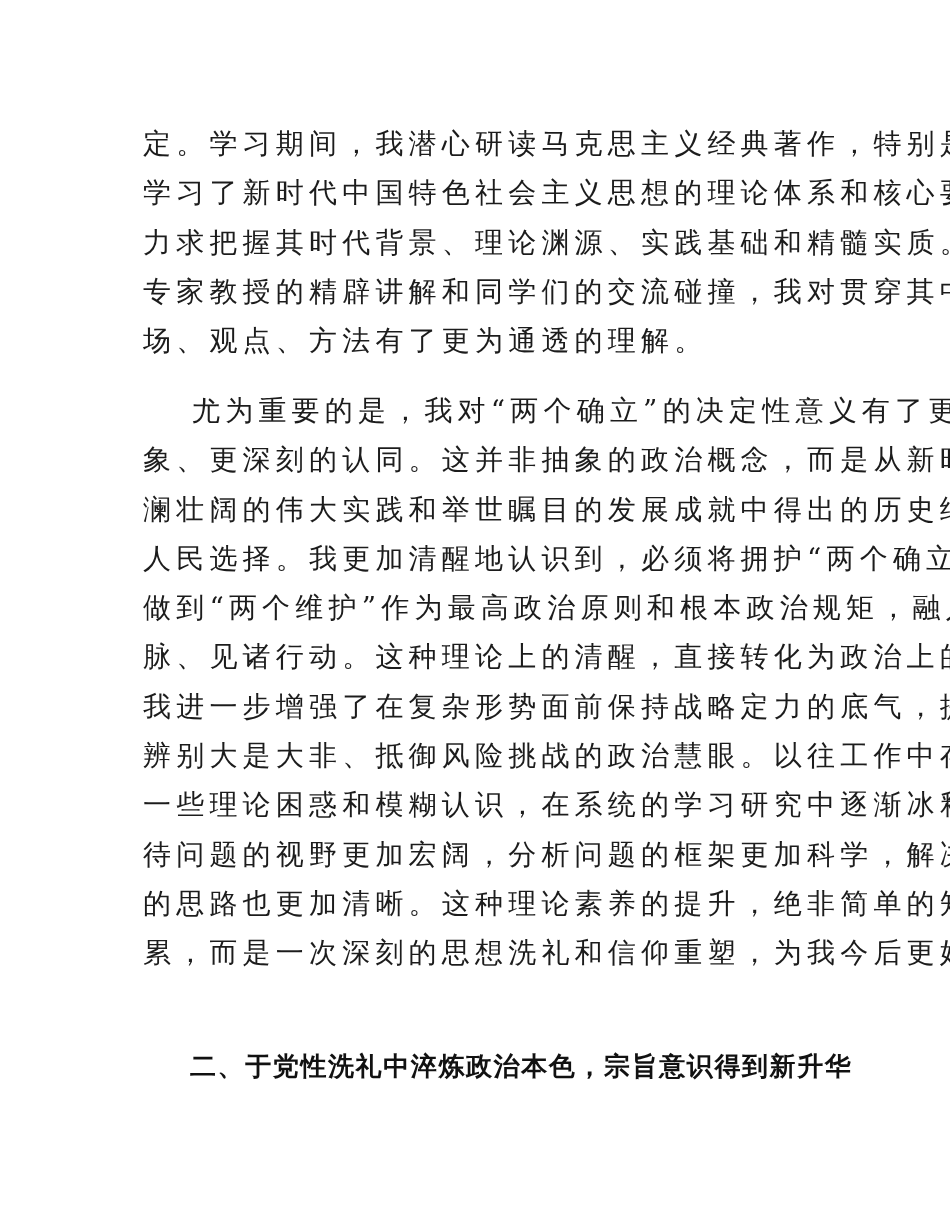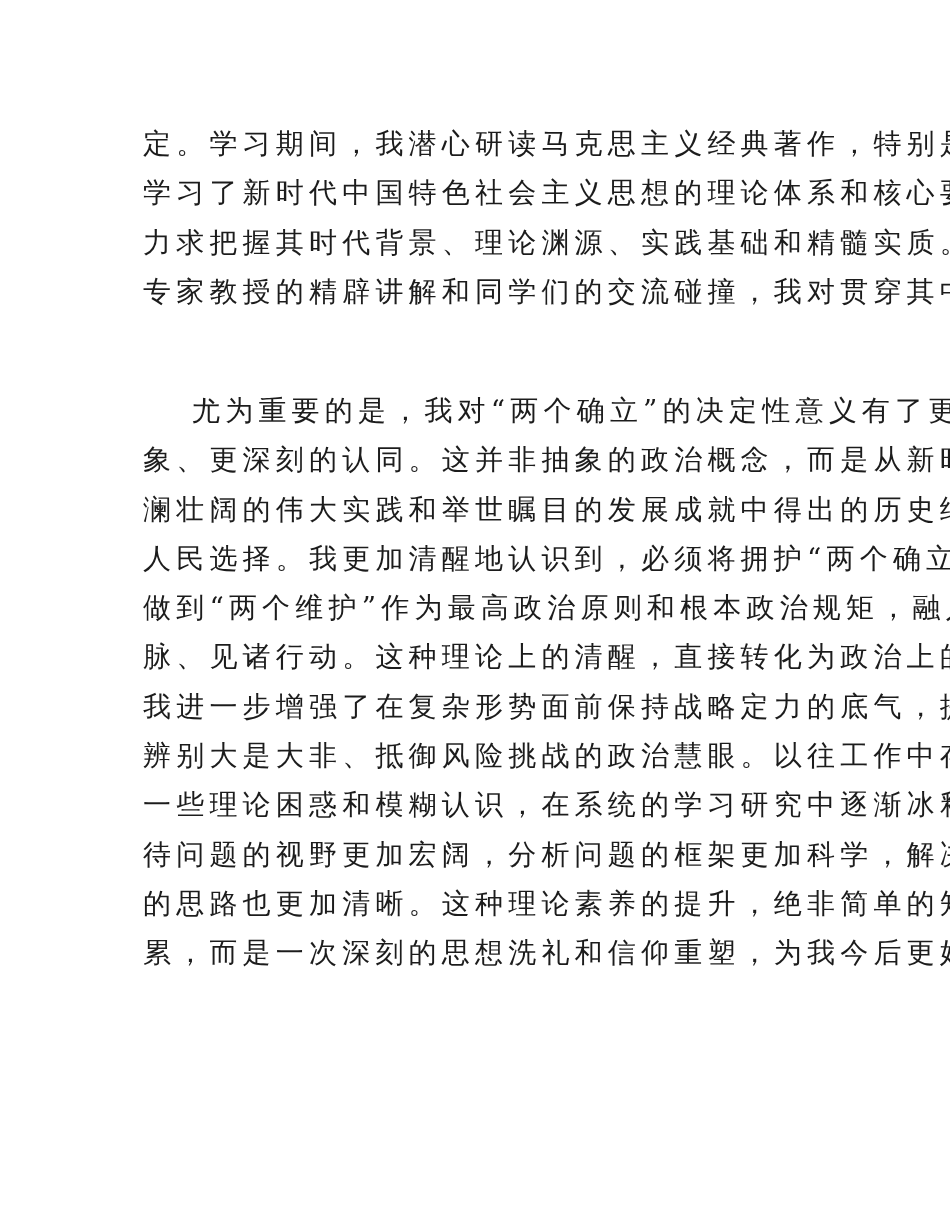--- a/index.html
+++ b/index.html
@@ -64,31 +64,33 @@
 </head>
 <body>
 
 <div class="page">
 
   <div class="body-text" id="para-1">
     <span class="line">定。学习期间，我潜心研读马克思主义经典著作，特别是集中</span>
     <span class="line">学习了新时代中国特色社会主义思想的理论体系和核心要义，</span>
     <span class="line">力求把握其时代背景、理论渊源、实践基础和精髓实质。通过</span>
     <span class="line">专家教授的精辟讲解和同学们的交流碰撞，我对贯穿其中的立</span>
+    <span class="line">场、观点、方法有了更为通透的理解。</span>
   </div>
 
   <div class="body-text" id="para-2">
     <span class="line" style="padding-left:49px;">尤为重要的是，我对“两个确立”的决定性意义有了更具</span>
     <span class="line">象、更深刻的认同。这并非抽象的政治概念，而是从新时代波</span>
     <span class="line">澜壮阔的伟大实践和举世瞩目的发展成就中得出的历史结论和</span>
     <span class="line">人民选择。我更加清醒地认识到，必须将拥护“两个确立”、</span>
     <span class="line">做到“两个维护”作为最高政治原则和根本政治规矩，融入血</span>
     <span class="line">脉、见诸行动。这种理论上的清醒，直接转化为政治上的坚定。</span>
     <span class="line">我进一步增强了在复杂形势面前保持战略定力的底气，提升了</span>
     <span class="line">辨别大是大非、抵御风险挑战的政治慧眼。以往工作中存在的</span>
     <span class="line">一些理论困惑和模糊认识，在系统的学习研究中逐渐冰释，看</span>
     <span class="line">待问题的视野更加宏阔，分析问题的框架更加科学，解决问题</span>
     <span class="line">的思路也更加清晰。这种理论素养的提升，绝非简单的知识积</span>
     <span class="line">累，而是一次深刻的思想洗礼和信仰重塑，为我今后更好地履</span>
   </div>
 
+  <h2 class="heading">二、于党性洗礼中淬炼政治本色，宗旨意识得到新升华</h2>
 
 </div>
 
 </body></html>

